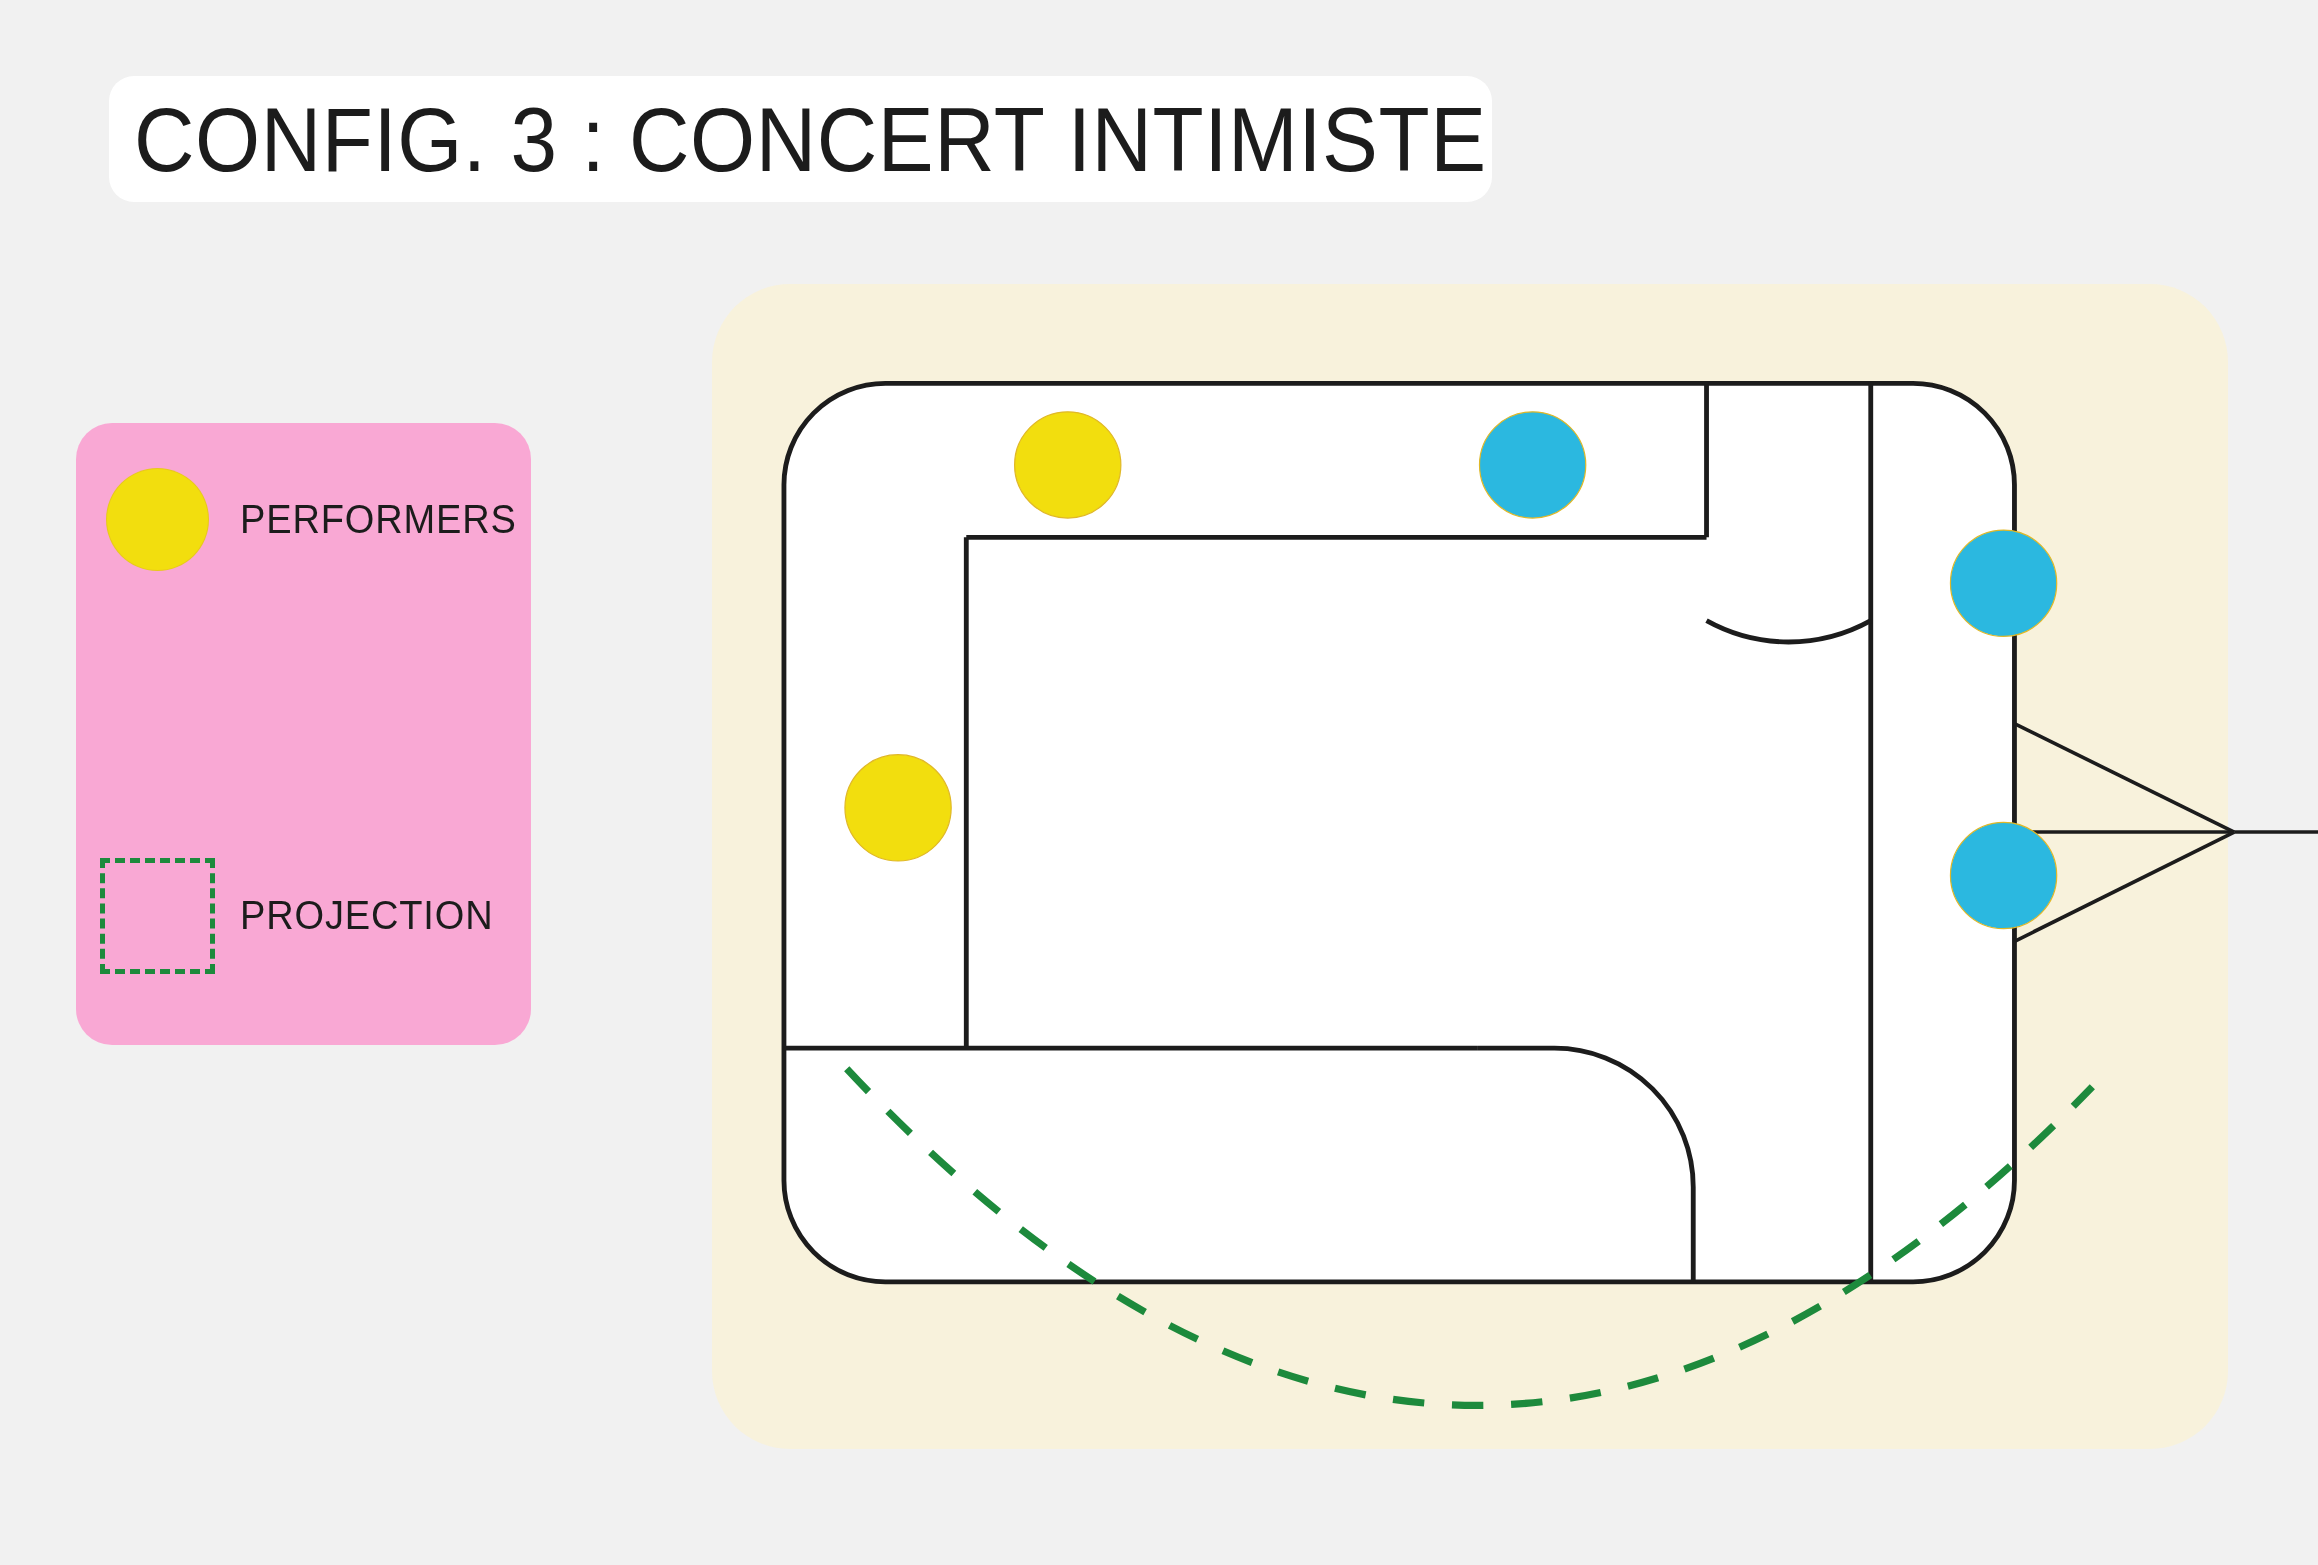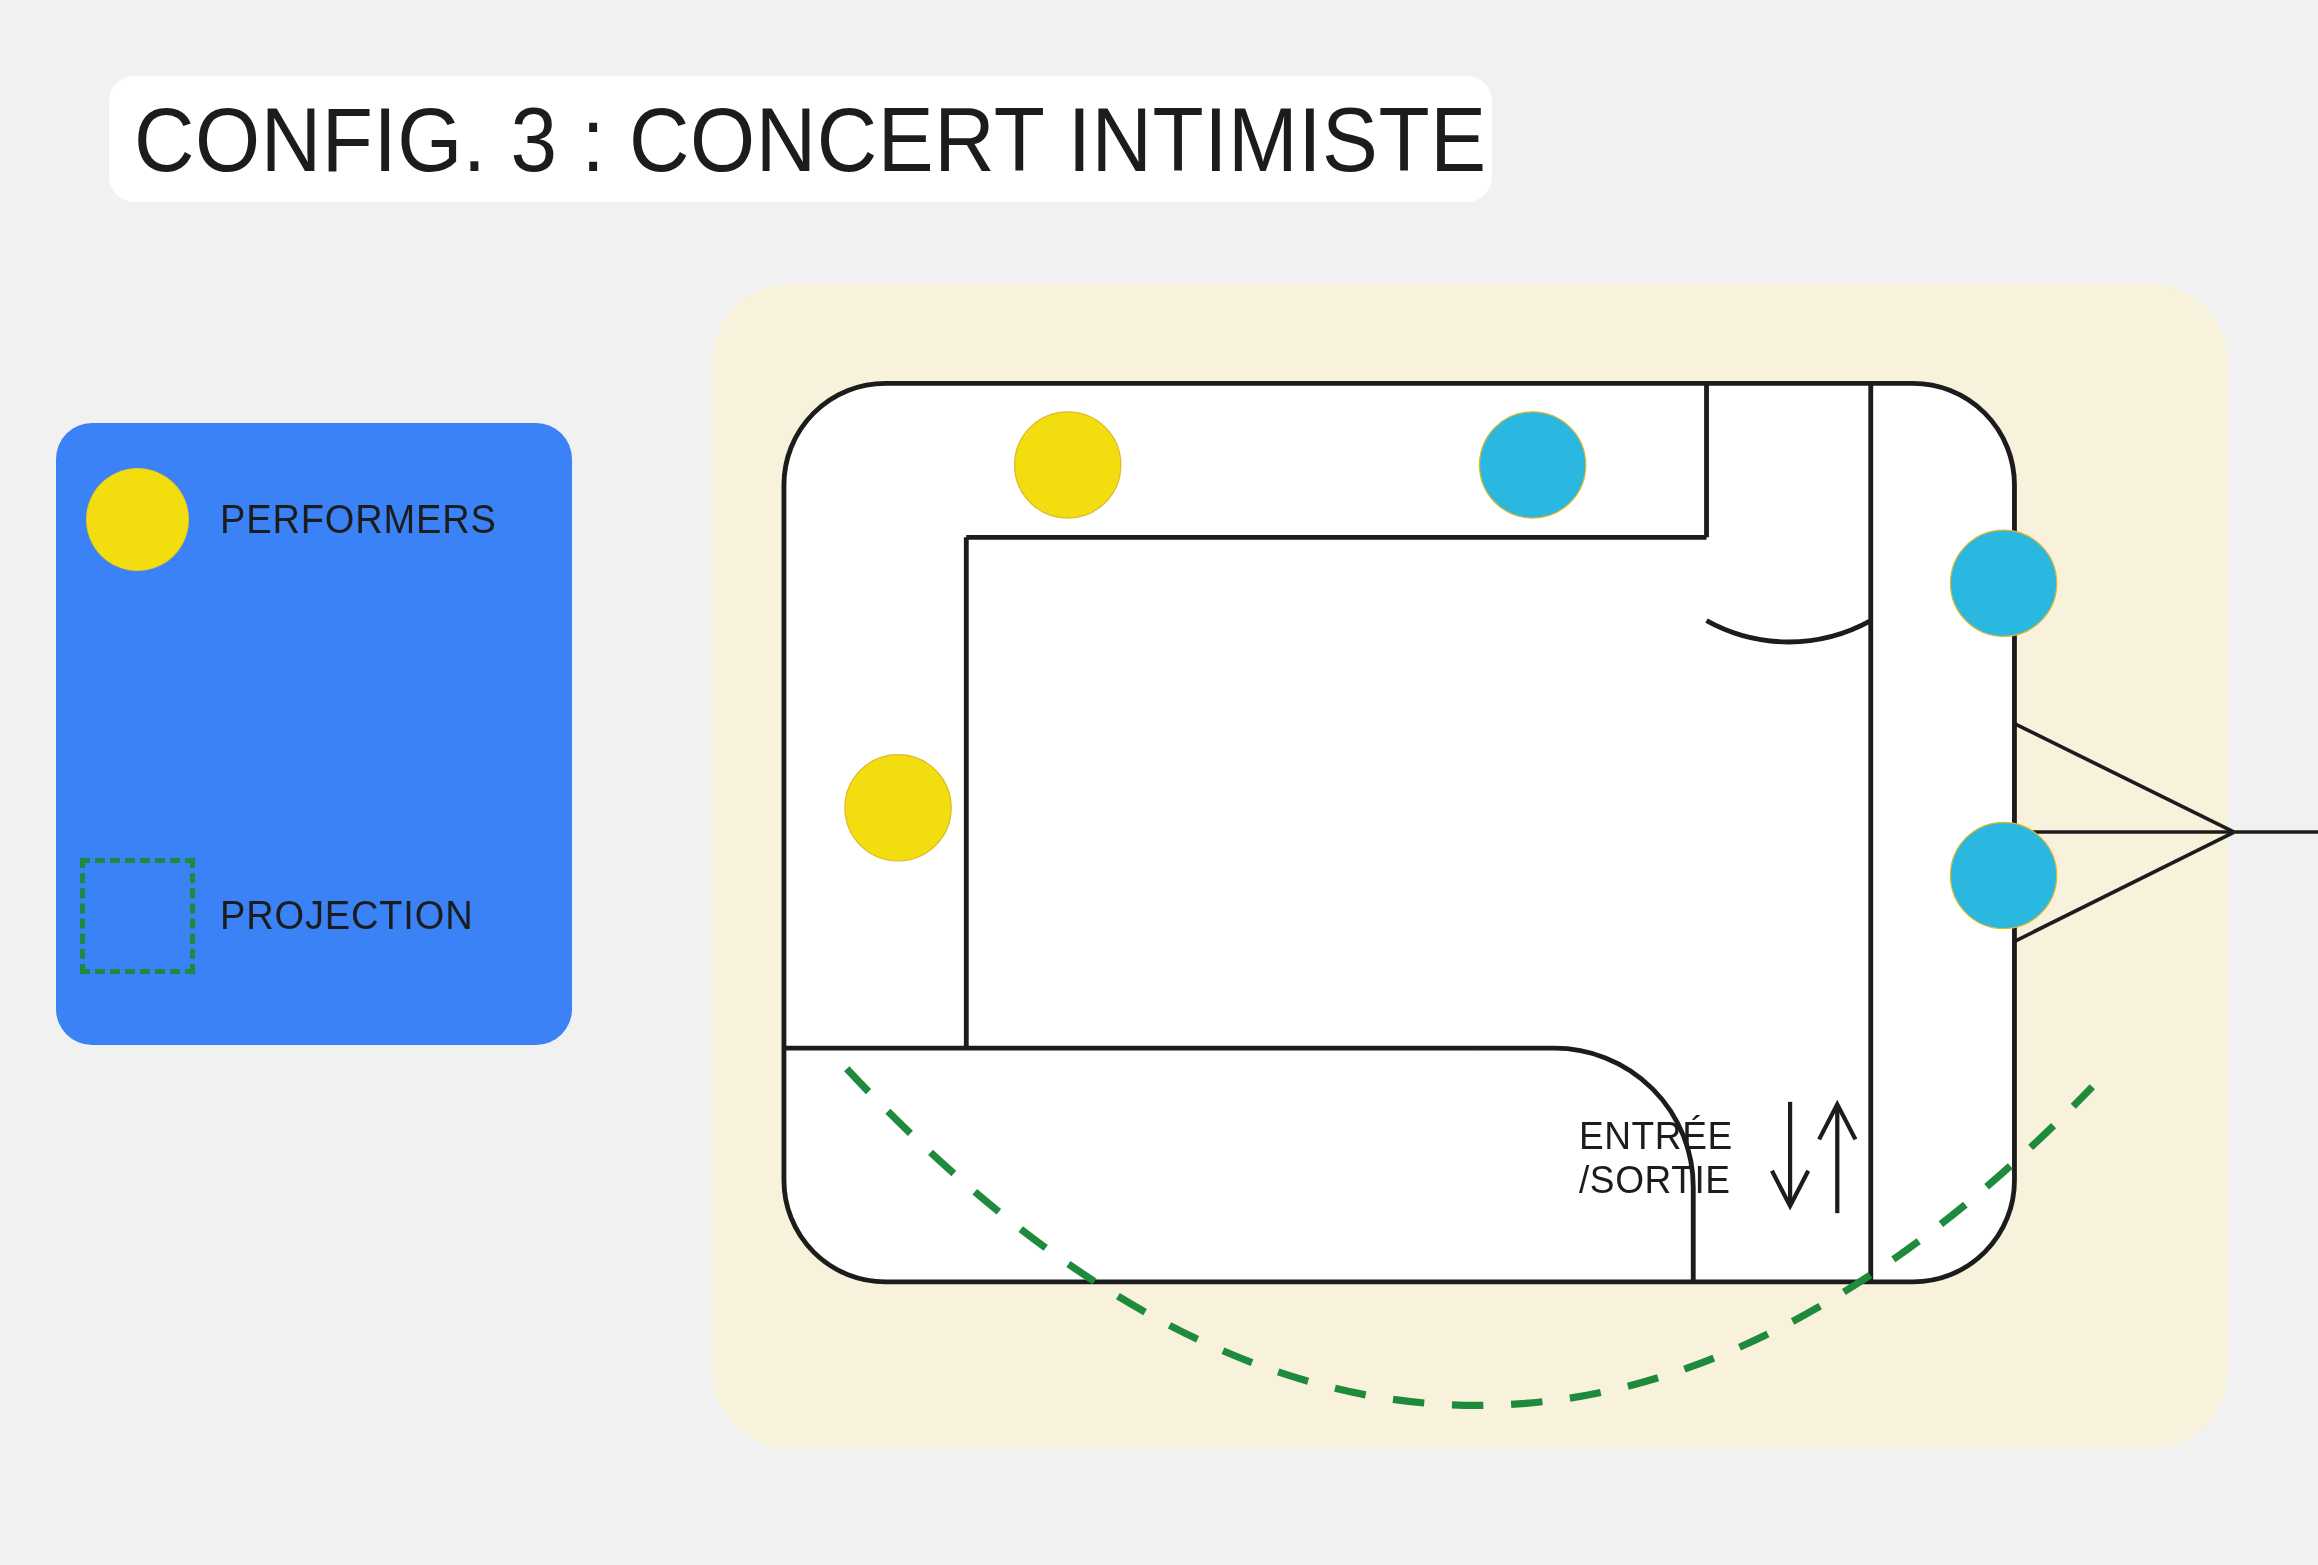--- a/index.html
+++ b/index.html
@@ -29,23 +29,23 @@
     color:#1c1c1c;
     font-weight:400;
     transform:scaleX(0.92);
     transform-origin:left center;
     white-space:nowrap;
   }
 
   
   #legend-card{
     position:absolute;
-    left:56px;top:423px;
-    width:516px;height:622px;
-    background:#3b82f6;
+    left:76px;top:423px;
+    width:455px;height:622px;
+    background:#f9a8d4;
     border-radius:36px;
   }
   .legend-row{
     position:absolute;
     left:0;width:100%;
     height:121px;
     display:flex;align-items:center;
   }
   .legend-swatch{
     margin-left:24px;
@@ -174,31 +174,15 @@
     </g>
 
     <g>
       <circle cx="2538" cy="770" r="88" fill="#2bb8e0" stroke="#e0b828" stroke-width="2"></circle>
       <circle cx="3318" cy="966" r="88" fill="#2bb8e0" stroke="#e0b828" stroke-width="2"></circle>
       <circle cx="3318" cy="1450" r="88" fill="#2bb8e0" stroke="#e0b828" stroke-width="2"></circle>
     </g>
 
   </svg>
 
-  <div id="entry-block">
-    <div id="entry-text">
-      <div>ENTRÉE</div>
-      <div>/SORTIE</div>
-    </div>
-    <svg id="entry-arrows" width="97" height="121" viewBox="0 0 160 200">
-      <g fill="none" stroke="#1c1c1c" stroke-width="7">
-
-        <path d="M38,8 V176"></path>
-        <path d="M8,122 L38,180 L68,122"></path>
-
-        <path d="M116,192 V16"></path>
-        <path d="M86,70 L116,12 L146,70"></path>
-      </g>
-    </svg>
-  </div>
 
 </div>
 
 
 </body></html>

